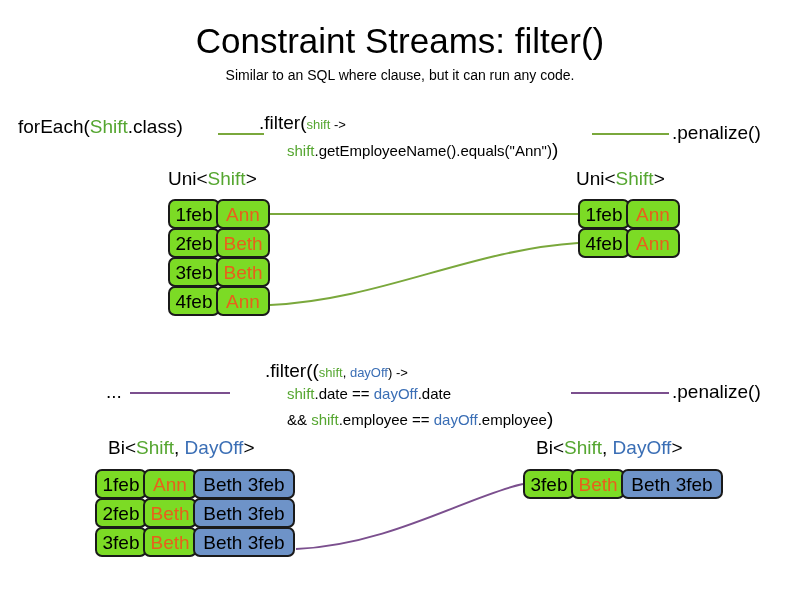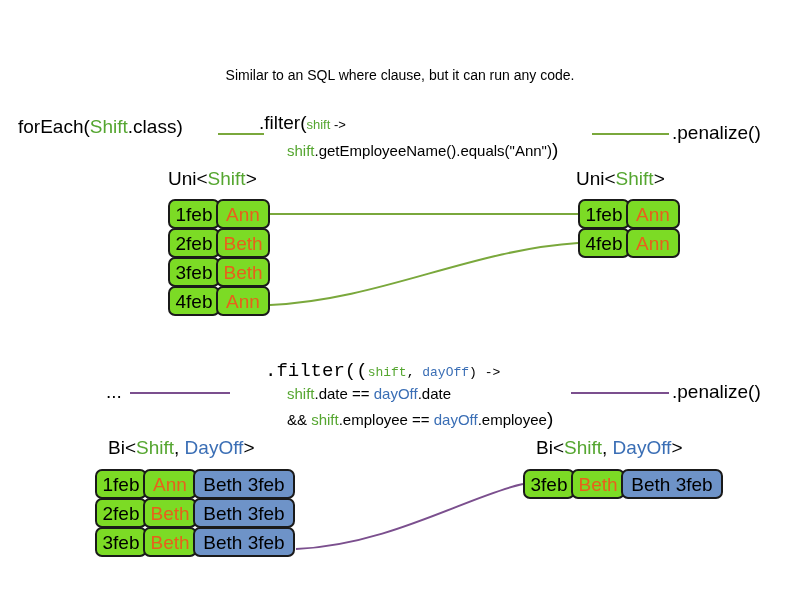--- a/index.html
+++ b/index.html
@@ -124,20 +124,21 @@
     width: 800px;
     height: 600px;
     pointer-events: none;
   }
 </style>
 </head>
 <body>
 
 <div id="slide">
 
+  <div class="title">Constraint Streams: filter()</div>
   <div class="subtitle">Similar to an SQL where clause, but it can run any code.</div>
 
   <svg class="connectors" viewBox="0 0 800 600">
 
     <path d="M 270 214 L 578 214" fill="none" stroke="#7aa83c" stroke-width="2"></path>
 
     <path d="M 270 305 C 380 300, 470 250, 578 243" fill="none" stroke="#7aa83c" stroke-width="2"></path>
 
     <path d="M 296 549 C 390 545, 470 495, 523 484" fill="none" stroke="#7b4f8e" stroke-width="2"></path>
   </svg>
@@ -185,21 +186,21 @@
     <div class="tuple-row">
       <div class="cell green date w-date">4feb</div>
       <div class="cell green name w-name">Ann</div>
     </div>
   </div>
 
   <div class="code-txt big" style="left:106px; top:381px;">...</div>
 
   <div class="hline purple" style="left:130px; top:392px; width:100px;"></div>
 
-  <div class="code-txt big" style="left:265px; top:360px;font-family:Liberation Mono, monospace;"><span>.filter((</span><span class="c-shift sml">shift</span><span class="sml">, </span><span class="c-dayoff sml">dayOff</span><span class="sml">) -&gt;</span></div>
+  <div class="code-txt big" style="left:265px; top:360px;"><span>.filter((</span><span class="c-shift sml">shift</span><span class="sml">, </span><span class="c-dayoff sml">dayOff</span><span class="sml">) -&gt;</span></div>
 
   <div class="code-txt mid" style="left:287px; top:385px;"><span class="c-shift">shift</span><span>.date == </span><span class="c-dayoff">dayOff</span><span>.date</span></div>
 
   <div class="code-txt mid" style="left:287px; top:408px;"><span>&amp;&amp; </span><span class="c-shift">shift</span><span>.employee == </span><span class="c-dayoff">dayOff</span><span>.employee</span><span class="big">)</span></div>
 
   <div class="hline purple" style="left:571px; top:392px; width:98px;"></div>
 
   <div class="code-txt big" style="left:672px; top:381px;">.penalize()</div>
 
   <div class="type-label" style="left:108px; top:437px;"><span>Bi&lt;</span><span class="c-shift">Shift</span><span>, </span><span class="c-dayoff">DayOff</span><span>&gt;</span></div>

